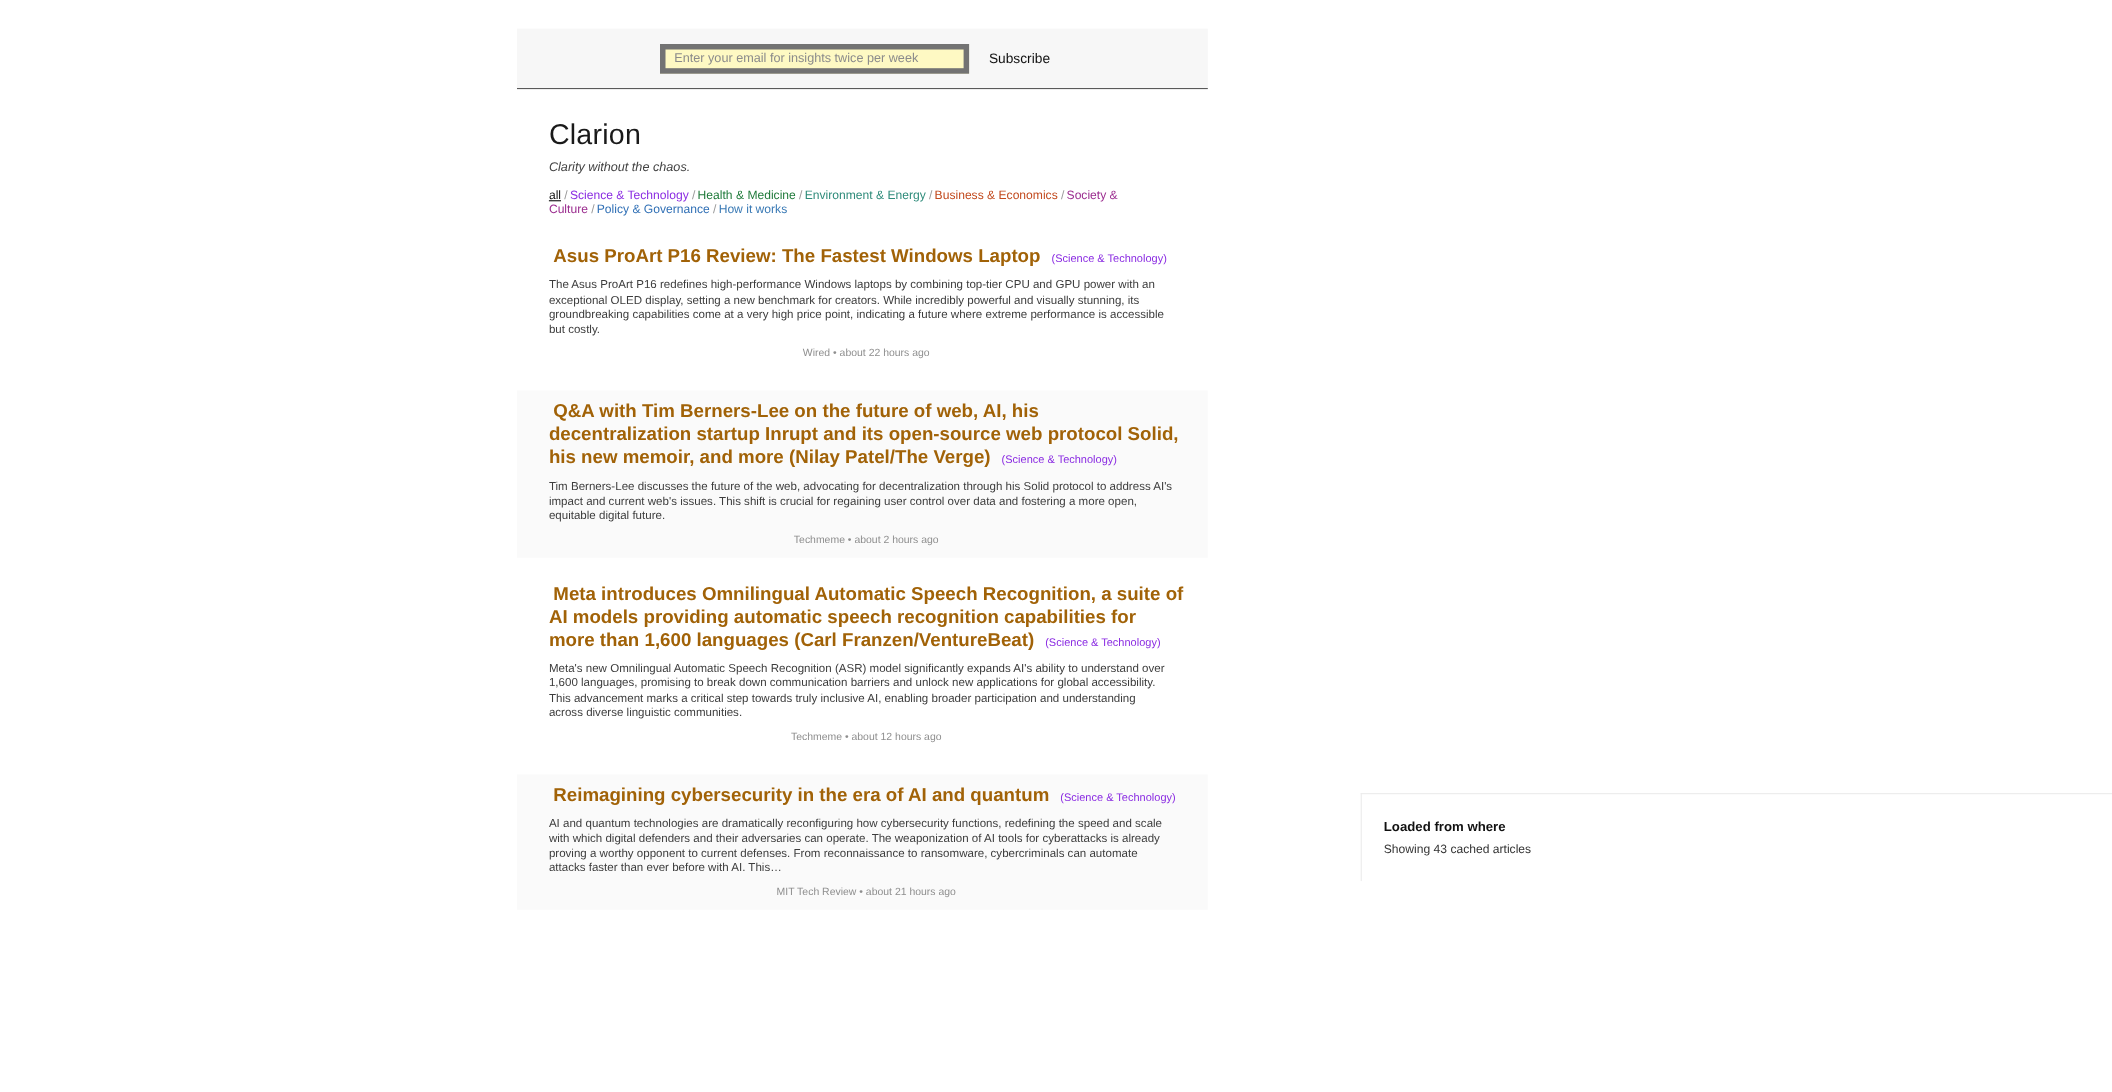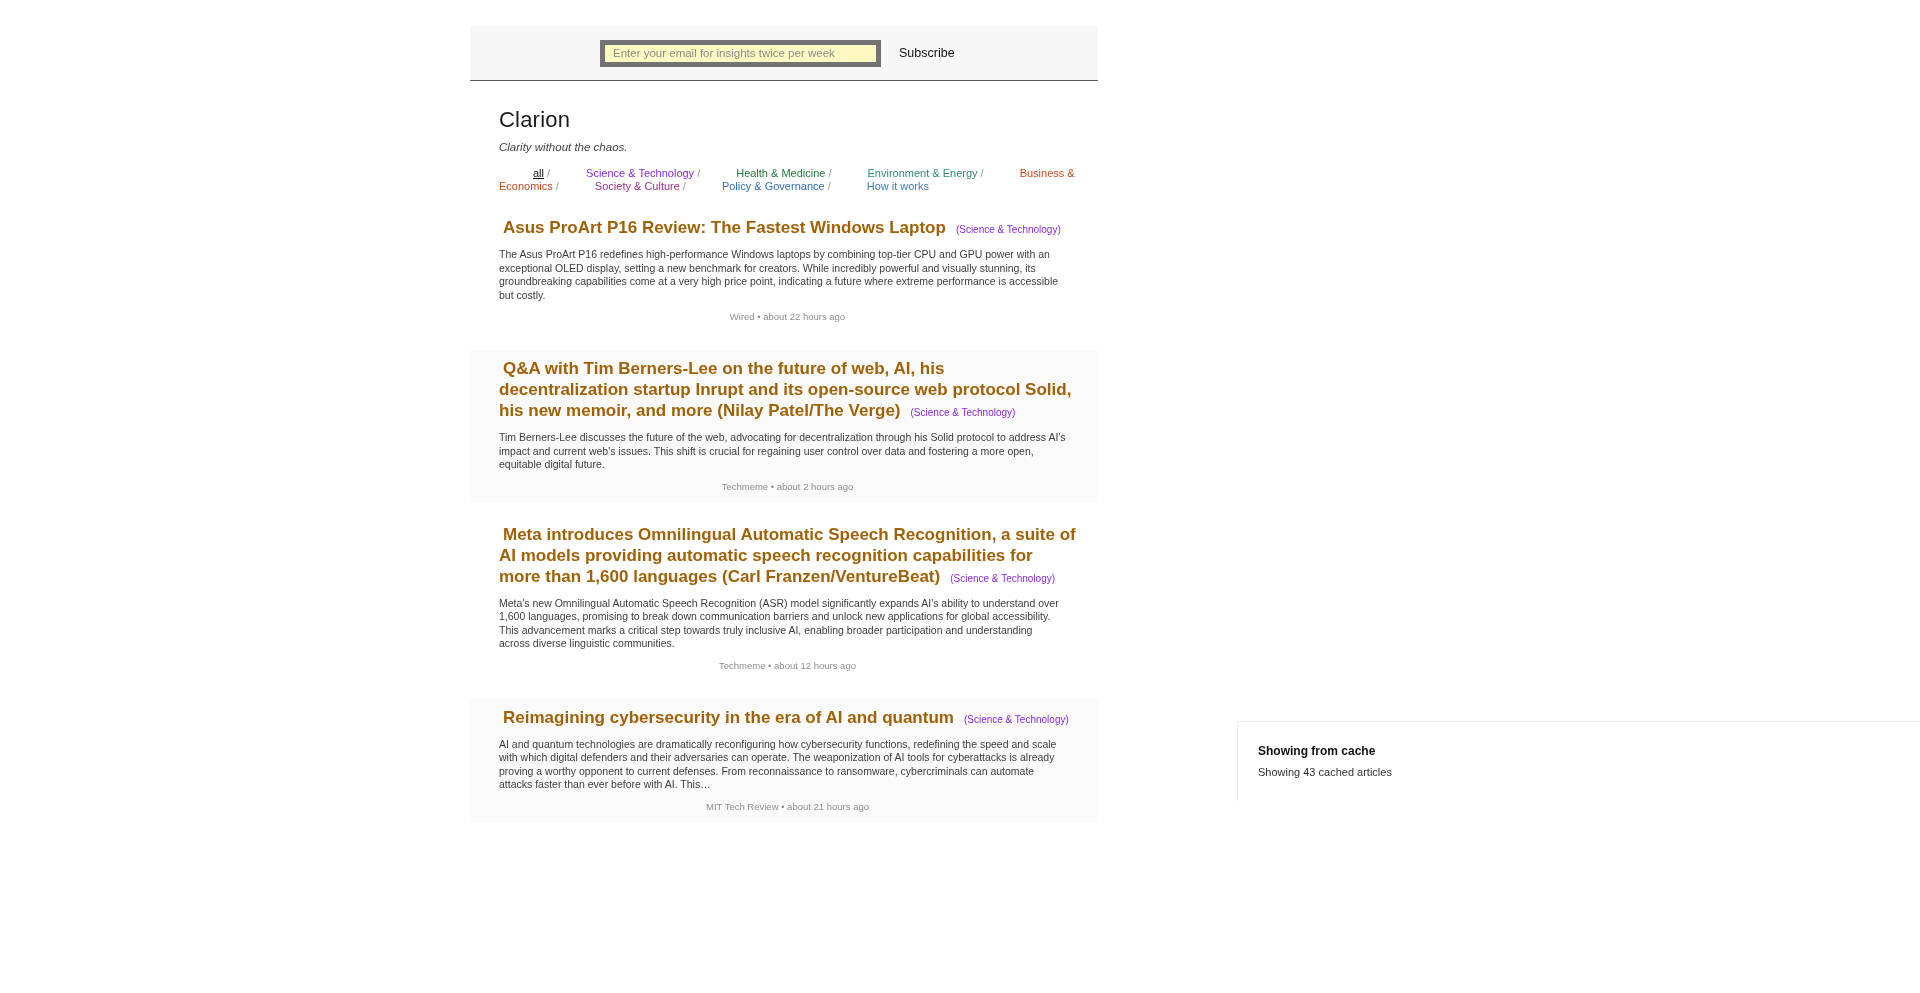--- a/index.html
+++ b/index.html
@@ -56,21 +56,21 @@
   }
 
   
   .page {
     position: absolute;
     left: 470px;
     top: 81px;
     width: 628px;
   }
   .site-title {
-    font-size: 22px;
+    font-size: 26px;
     font-weight: 400;
     color: #1a1a1a;
     margin: 26px 0 0 29px;
     letter-spacing: 0.2px;
   }
   .tagline {
     font-size: 11.5px;
     font-style: italic;
     color: #444;
     margin: 8px 0 0 29px;
@@ -79,21 +79,20 @@
   
   .nav {
     margin: 14px 22px 0 29px;
     font-size: 11px;
     line-height: 13px;
     color: #777;
   }
   .nav a {
     text-decoration: none;
     cursor: pointer;
-    margin-left: 34px;
   }
   .nav a.active {
     color: #111;
     text-decoration: underline;
     font-weight: 400;
   }
   .nav .sep { color: #999; margin: 0 2px 0 3px; }
 
   
   .articles { margin-top: 24px; }
@@ -188,15 +187,15 @@
       </div>
       <div class="article alt">
         <div><span class="headline">Reimagining cybersecurity in the era of AI and quantum</span><span class="cat" style="color: rgb(138, 43, 226);">(Science &amp; Technology)</span></div>
         <p class="summary">AI and quantum technologies are dramatically reconfiguring how cybersecurity functions, redefining the speed and scale with which digital defenders and their adversaries can operate. The weaponization of AI tools for cyberattacks is already proving a worthy opponent to current defenses. From reconnaissance to ransomware, cybercriminals can automate attacks faster than ever before with AI. This…</p>
         <div class="meta">MIT Tech Review • about 21 hours ago</div>
       </div>
     </div>
 </div>
 
 <div class="toast">
-  <div class="toast-title">Showing from cache</div>
+  <div class="toast-title">Loaded from where</div>
   <div class="toast-sub">Showing 43 cached articles</div>
 </div>
 
 </body></html>

